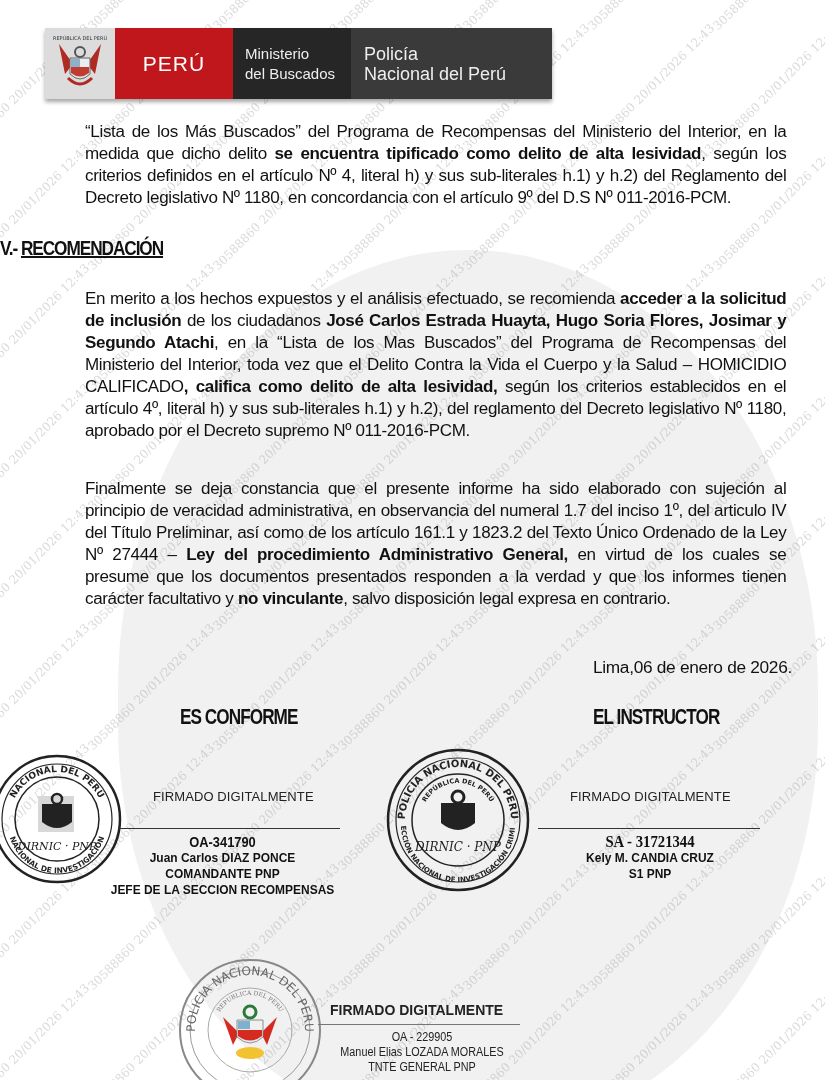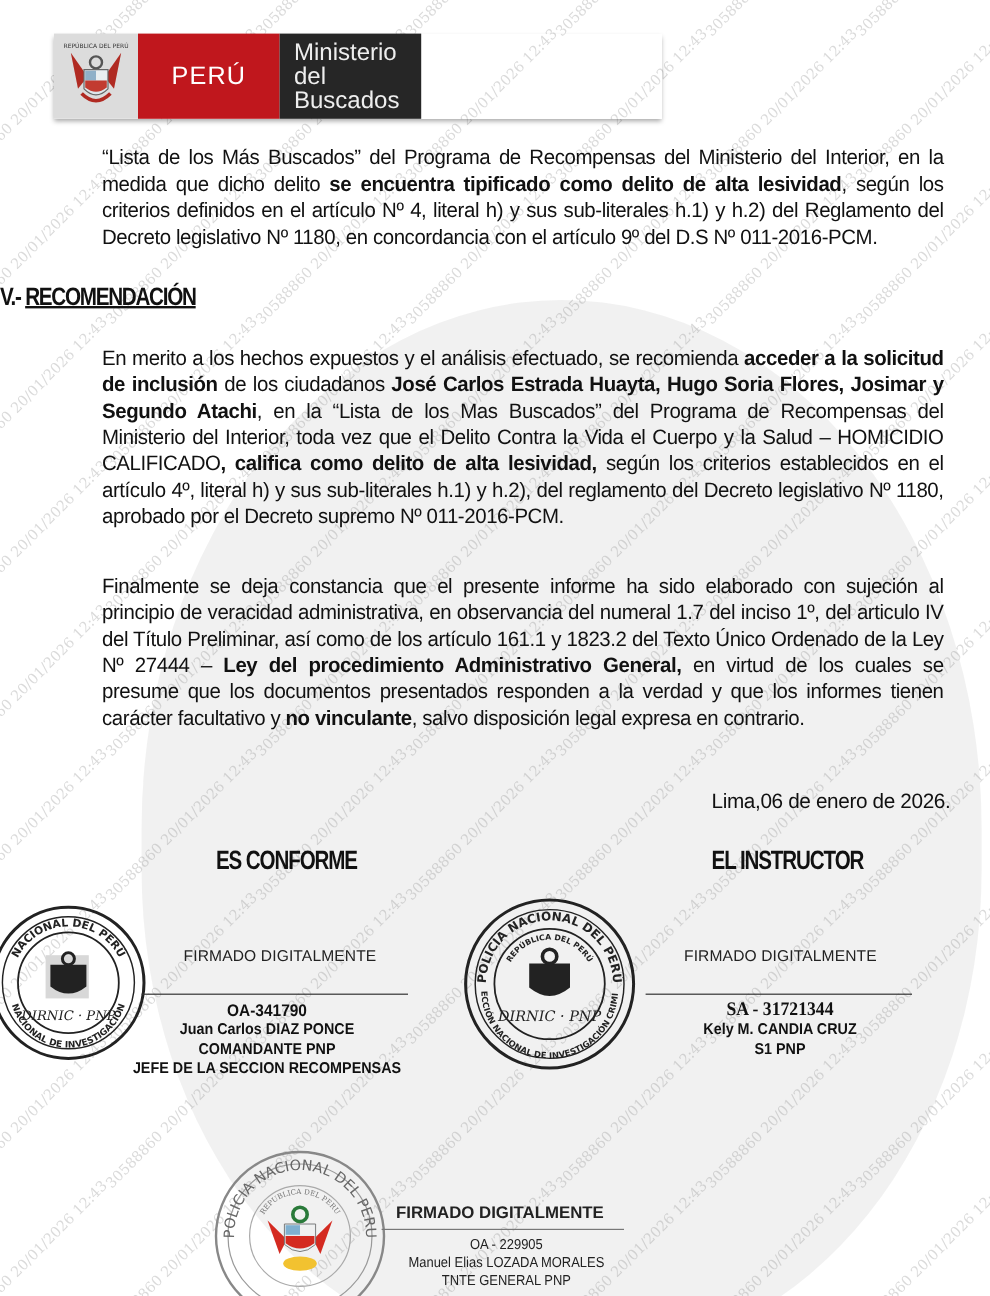--- a/index.html
+++ b/index.html
@@ -24,21 +24,21 @@
     display:flex; box-shadow:0 3px 4px rgba(0,0,0,0.35);
   }
   .banner .crest-box {
     width:70px; background:#dcdcdc; display:flex; align-items:center; justify-content:center;
   }
   .banner .peru-box {
     width:118px; background:#c0171d; color:#fff; display:flex; align-items:center; justify-content:center;
     font-size:21px; letter-spacing:1px;
   }
   .banner .mi-box {
-    width:118px; background:#262626; color:#eee; font-size:20px; line-height:20px;
+    width:118px; background:#262626; color:#eee; font-size:15px; line-height:20px;
     display:flex; flex-direction:column; justify-content:center; padding-left:12px; box-sizing:border-box;
   }
   .banner .pnp-box {
     flex:1; background:#3a3a3a; color:#eee; font-size:18px; line-height:20px;
     display:flex; flex-direction:column; justify-content:center; padding-left:13px; box-sizing:border-box;
   }
   
   .para {
     position:absolute; left:85px; width:712px;
     font-family:"Liberation Sans", sans-serif; font-size:17.3px; line-height:22px;
@@ -165,20 +165,24 @@
       <path d="M18 33 H36 V39 Q27 46 18 39 Z" fill="#c23b30"></path>
       <path d="M15 44 Q27 56 39 44" fill="none" stroke="#b02a22" stroke-width="3"></path>
       <text x="27" y="6" font-size="5" text-anchor="middle" fill="#333" font-family="DejaVu Sans, sans-serif">REPÚBLICA DEL PERÚ</text>
     </svg>
   </div>
   <div class="peru-box">PERÚ</div>
   <div class="mi-box">
     <span>Ministerio</span>
     <span>del Buscados</span>
   </div>
+  <div class="pnp-box">
+    <span>Policía</span>
+    <span>Nacional del Perú</span>
+  </div>
 </div>
 
 <div class="para" style="top:120px;"><span>“Lista de los Más Buscados” del Programa de Recompensas del Ministerio del Interior, en la medida que dicho delito </span><b>se encuentra tipificado como delito de alta lesividad</b><span>, según los criterios definidos en el artículo Nº 4, literal h) y sus sub-literales h.1) y h.2) del Reglamento del Decreto legislativo Nº 1180, en concordancia con el artículo 9º del D.S Nº 011-2016-PCM.</span></div>
 
 <div class="section-title"><span>V.-</span> <u>RECOMENDACIÓN</u></div>
 
 <div class="para" style="top:287px;"><span>En merito a los hechos expuestos y el análisis efectuado, se recomienda </span><b>acceder a la solicitud de inclusión</b><span> de los ciudadanos </span><b>José Carlos Estrada Huayta, Hugo Soria Flores, Josimar y Segundo Atachi</b><span>, en la “Lista de los Mas Buscados” del Programa de Recompensas del Ministerio del Interior, toda vez que el Delito Contra la Vida el Cuerpo y la Salud – HOMICIDIO CALIFICADO</span><b>, califica como delito de alta lesividad,</b><span> según los criterios establecidos en el artículo 4º, literal h) y sus sub-literales h.1) y h.2), del reglamento del Decreto legislativo Nº 1180, aprobado por el Decreto supremo Nº 011-2016-PCM.</span></div>
 
 <div class="para" style="top:477px;"><span>Finalmente se deja constancia que el presente informe ha sido elaborado con sujeción al principio de veracidad administrativa, en observancia del numeral 1.7 del inciso 1º, del articulo IV del Título Preliminar, así como de los artículo 161.1 y 1823.2 del Texto Único Ordenado de la Ley Nº 27444 – </span><b>Ley del procedimiento Administrativo General,</b><span> en virtud de los cuales se presume que los documentos presentados responden a la verdad y que los informes tienen carácter facultativo y  </span><b>no vinculante</b><span>, salvo disposición legal expresa en contrario.</span></div>
 

